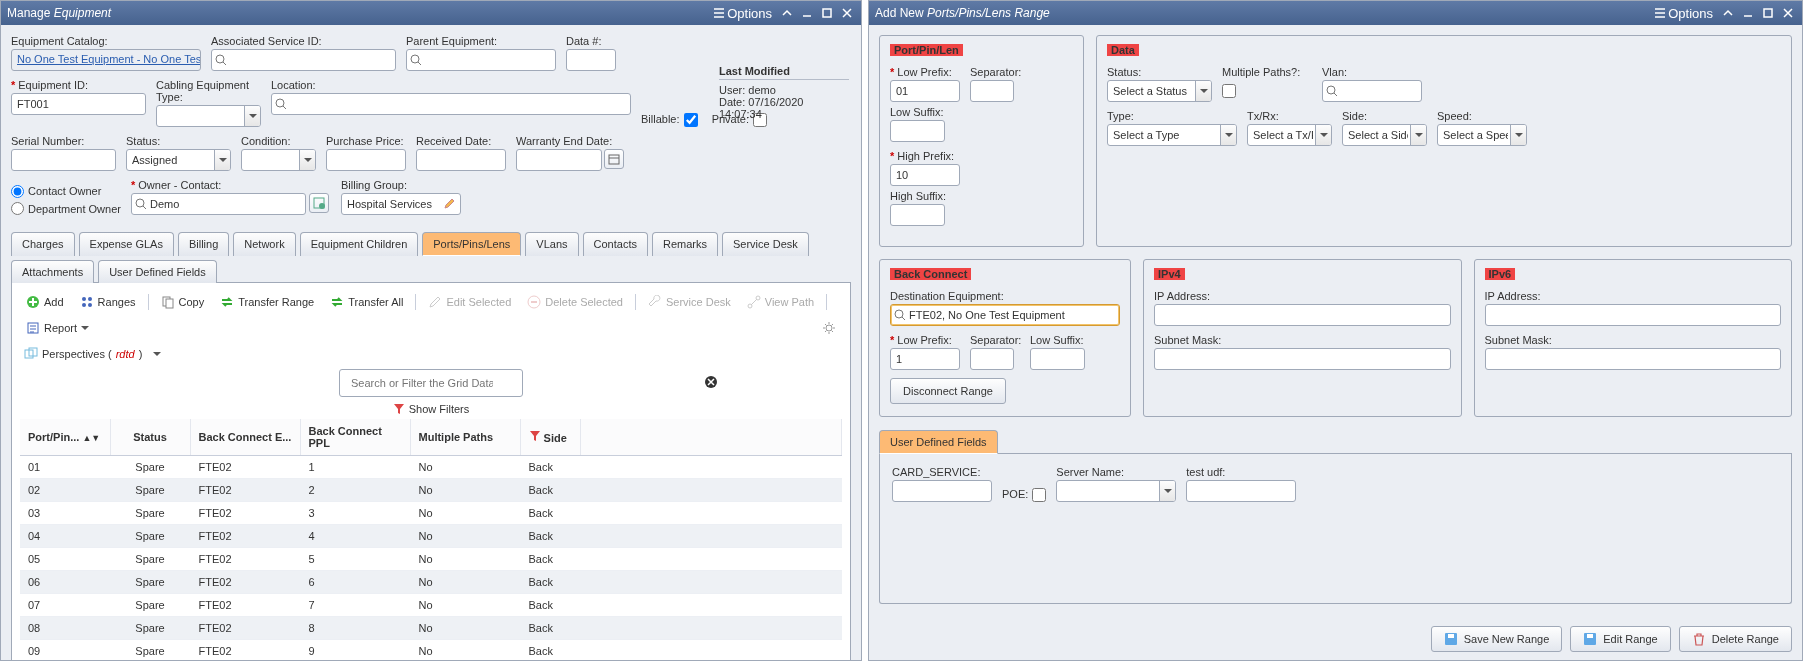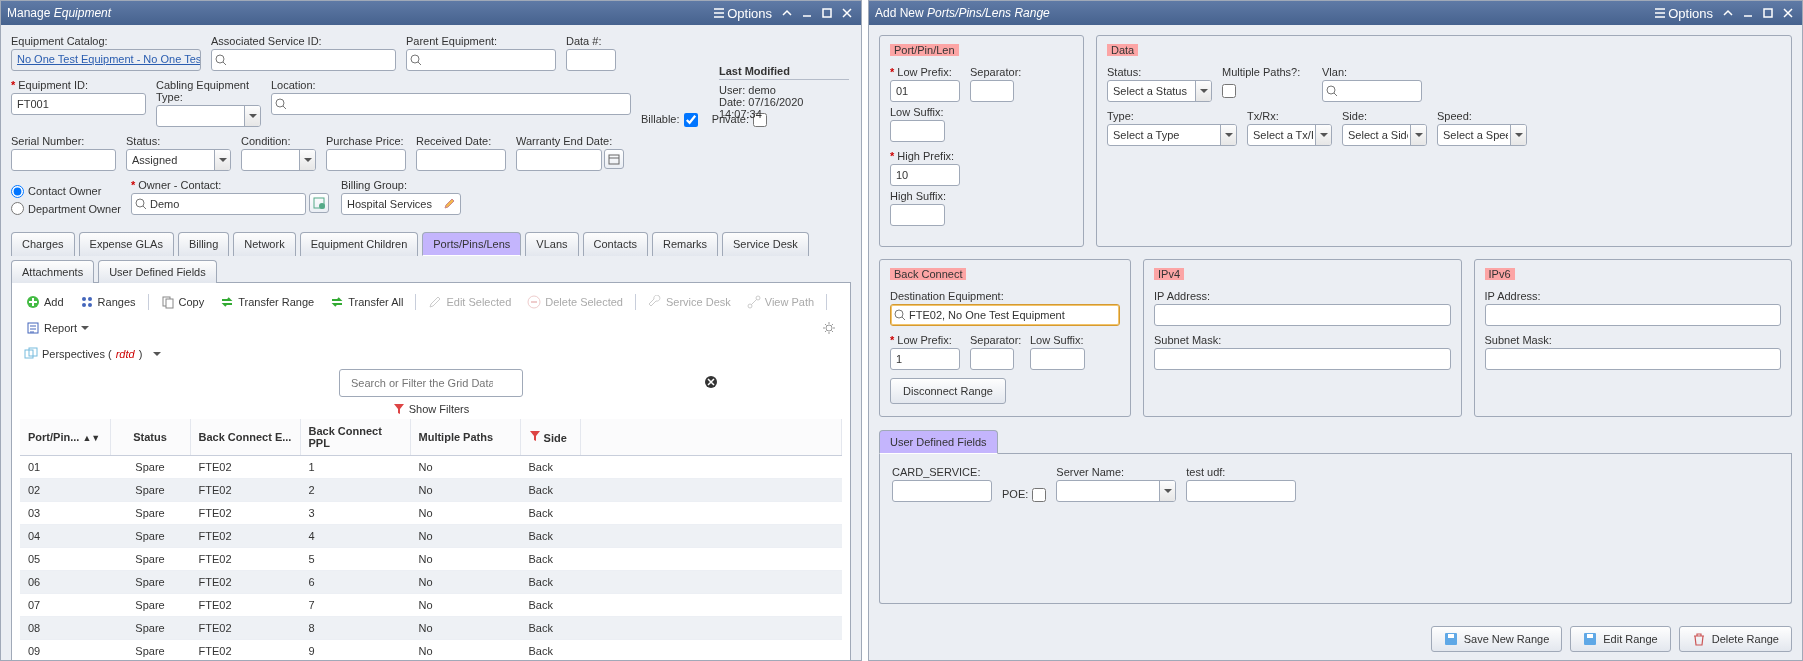--- a/index.html
+++ b/index.html
@@ -94,21 +94,21 @@
   .tabbar {
     display:flex; gap:4px; border-bottom:1px solid #a0a9b8;
     margin-top:16px; padding-left:0; flex-wrap:wrap;
   }
   .tab {
     padding:5px 10px; border:1px solid #a0a9b8; border-bottom:none;
     background:linear-gradient(#fdfdfd,#e3e7ee);
     border-radius:4px 4px 0 0; cursor:pointer; color:#333;
     position:relative; top:1px;
   }
-  .tab.active { background:#c4b5fd; border-bottom:1px solid #fff; }
+  .tab.active { background:#fdba74; border-bottom:1px solid #fff; }
   .tab-panel {
     border:1px solid #a0a9b8; border-top:none; background:#fff;
     padding:8px;
   }
   
   .toolbar { display:flex; align-items:center; gap:8px; padding:2px 2px 6px 2px; flex-wrap:wrap;}
   .tool {
     display:inline-flex; align-items:center; gap:4px; cursor:pointer;
     color:#333; padding:2px 4px; border-radius:3px;
   }
@@ -137,22 +137,22 @@
     padding:5px 8px; border-bottom:1px solid #eceff4; border-right:1px solid transparent;
   }
   table.grid tbody tr:nth-child(even){ background:#eef1f5; }
   .filter-icon { width:12px;height:12px; }
   
   .fieldset {
     border:1px solid #a0a9b8; border-radius:3px; padding:10px 10px 12px 10px;
     margin-bottom:12px; background:#ebeef3;
   }
   .fieldset .legend {
-    font-weight:normal; color:#333; margin:-18px 0 8px 0;
-    background:#fca5a5; display:inline-block; padding:0 4px;
+    font-weight:bold; color:#333; margin:-18px 0 8px 0;
+    background:#ef4444; display:inline-block; padding:0 4px;
     position:relative; top:-2px;
   }
   .two-col { display:flex; gap:12px; }
   .btn {
     height:26px; padding:0 12px; border:1px solid #a0a9b8; border-radius:3px;
     background:linear-gradient(#fefefe,#e3e7ee);
     display:inline-flex; align-items:center; gap:6px; cursor:pointer;
     color:#333;
   }
   .footer-btns {

